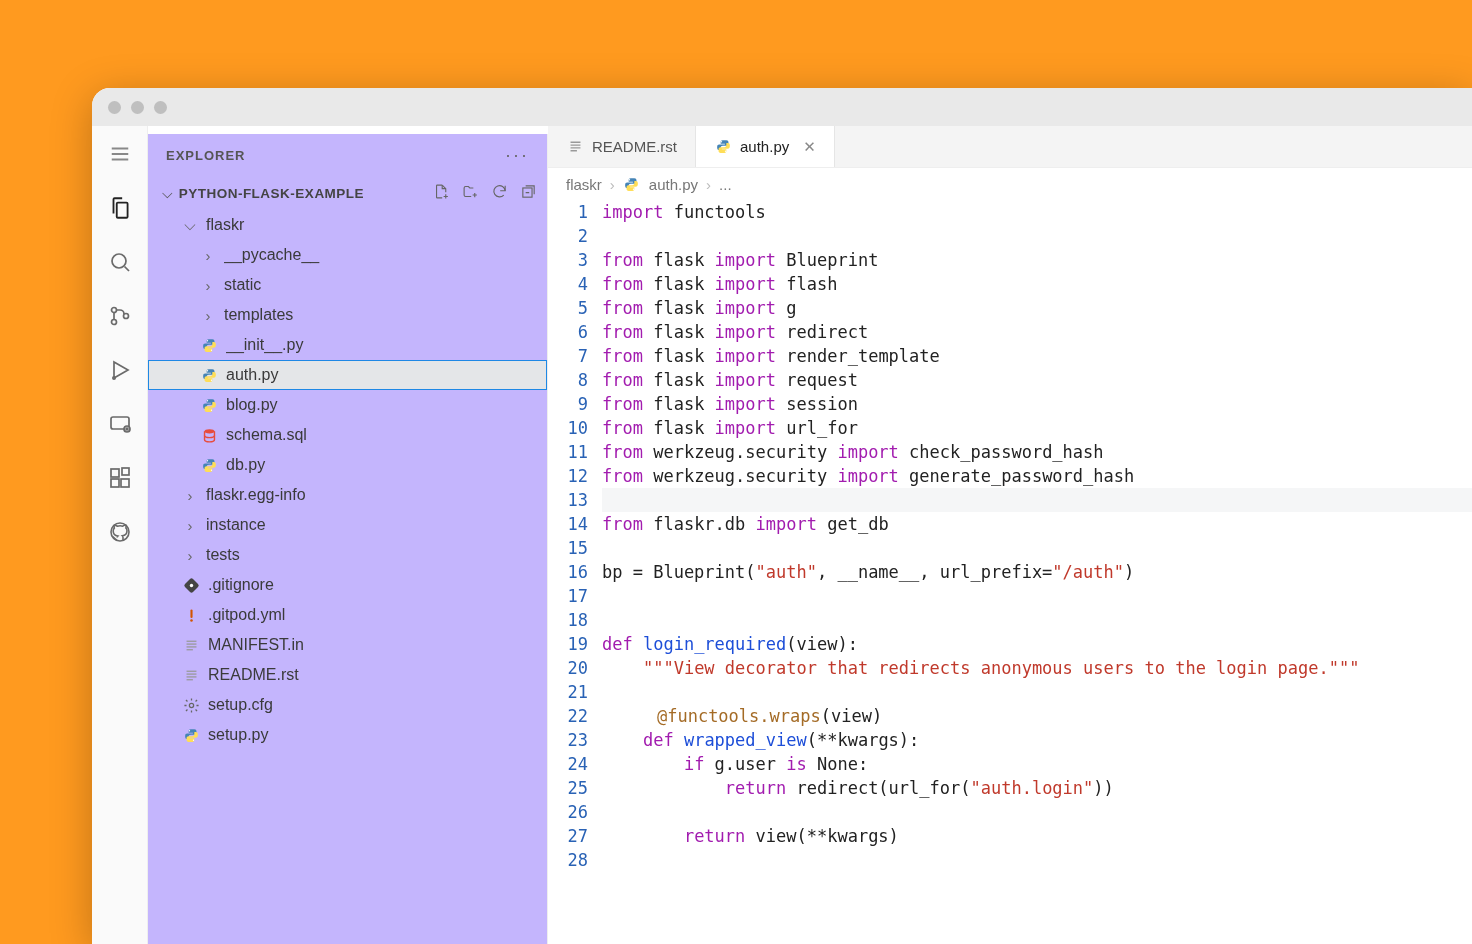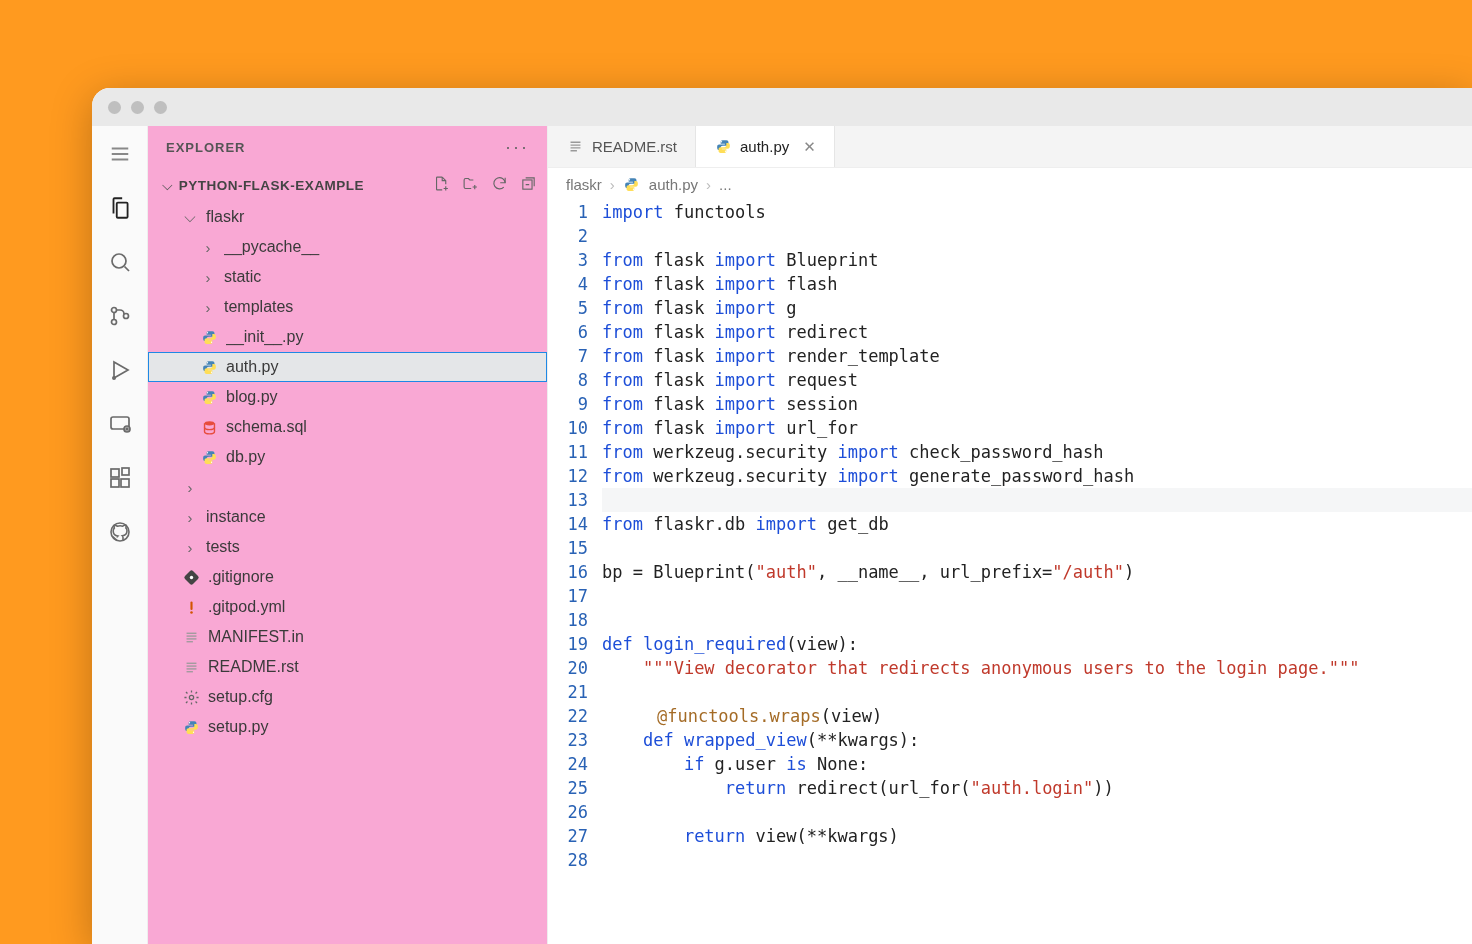--- a/index.html
+++ b/index.html
@@ -41,24 +41,25 @@
   flex-direction: column;
   align-items: center;
   padding-top: 14px;
   gap: 26px;
 }
 .activitybar .ab-btn { width: 28px; height: 28px; color: #6a6a6a; display:flex; align-items:center; justify-content:center; cursor:pointer; }
 .activitybar .ab-btn.active { color: #222; }
 .activitybar .ab-top-menu { color:#888; }
 .sidebar {
   width: 400px;
-  background: #f9a8d4;
+  background: #c4b5fd;
   border-right: 1px solid #eee;
   display: flex;
   flex-direction: column;
+  margin-top: 8px;
 }
 .sidebar-header {
   height: 42px;
   display: flex;
   align-items: center;
   justify-content: space-between;
   padding: 0 18px;
 }
 .sidebar-title { font-size: 13px; letter-spacing: 1px; font-weight: 600; color: #555; }
 .sidebar-header-actions { color:#666; font-size:18px; letter-spacing:2px; cursor:pointer; }
@@ -98,21 +99,21 @@
 .tab.active { background:#fff; color:#222; }
 .tab .close { color:#888; font-size:15px; margin-left:6px; }
 .breadcrumb { height:32px; display:flex; align-items:center; gap:8px; padding:0 18px; color:#777; font-size:15px; }
 .breadcrumb .sep { color:#bbb; }
 .editor-body { flex:1; display:flex; font-family: "SF Mono", Menlo, Consolas, monospace; font-size:17px; line-height:24px; overflow:hidden; }
 .gutter { width:54px; text-align:right; padding-right:14px; color:#2962b5; user-select:none; }
 .gutter .ln { height:24px; }
 .code { flex:1; white-space:pre; color:#222; }
 .code .row { height:24px; }
 .code .row.hl { background:#f5f6f7; }
-.kw { color:#1d4ed8; }
+.kw { color:#a21caf; }
 .fn { color:#1d4ed8; }
 .id { color:#222; }
 .str { color:#C0392B; }
 .dec { color:#a46b26;margin-left:14px; }
 .docs { color:#C0392B; }
 </style>
 </head>
 <body>
 
 <div class="window">
@@ -297,20 +298,21 @@
                 <circle cx="9.2" cy="5.3" r="0.9" fill="#fff"></circle>
                 <path d="M13 21c3 0 3-2 3-3v-2h-6v-1h8c2 0 3-1 3-4s-1-4-3-4h-2v3c0 2-1 3-3 3H8c-2 0-3 1-3 3v2c0 2 1 3 3 3h5z" fill="#ffde57"></path>
                 <circle cx="14.8" cy="18.7" r="0.9" fill="#fff"></circle>
               </svg>
             </span>
             <span class="file-label">db.py</span>
           </div>
           <div class="tree-item">
             <span class="tree-indent" style="width: 26px;"></span>
             <span class="tree-arrow">›</span>
+            <span class="file-label">flaskr.egg-info</span>
           </div>
           <div class="tree-item">
             <span class="tree-indent" style="width: 26px;"></span>
             <span class="tree-arrow">›</span>
             <span class="file-label">instance</span>
           </div>
           <div class="tree-item">
             <span class="tree-indent" style="width: 26px;"></span>
             <span class="tree-arrow">›</span>
             <span class="file-label">tests</span>

